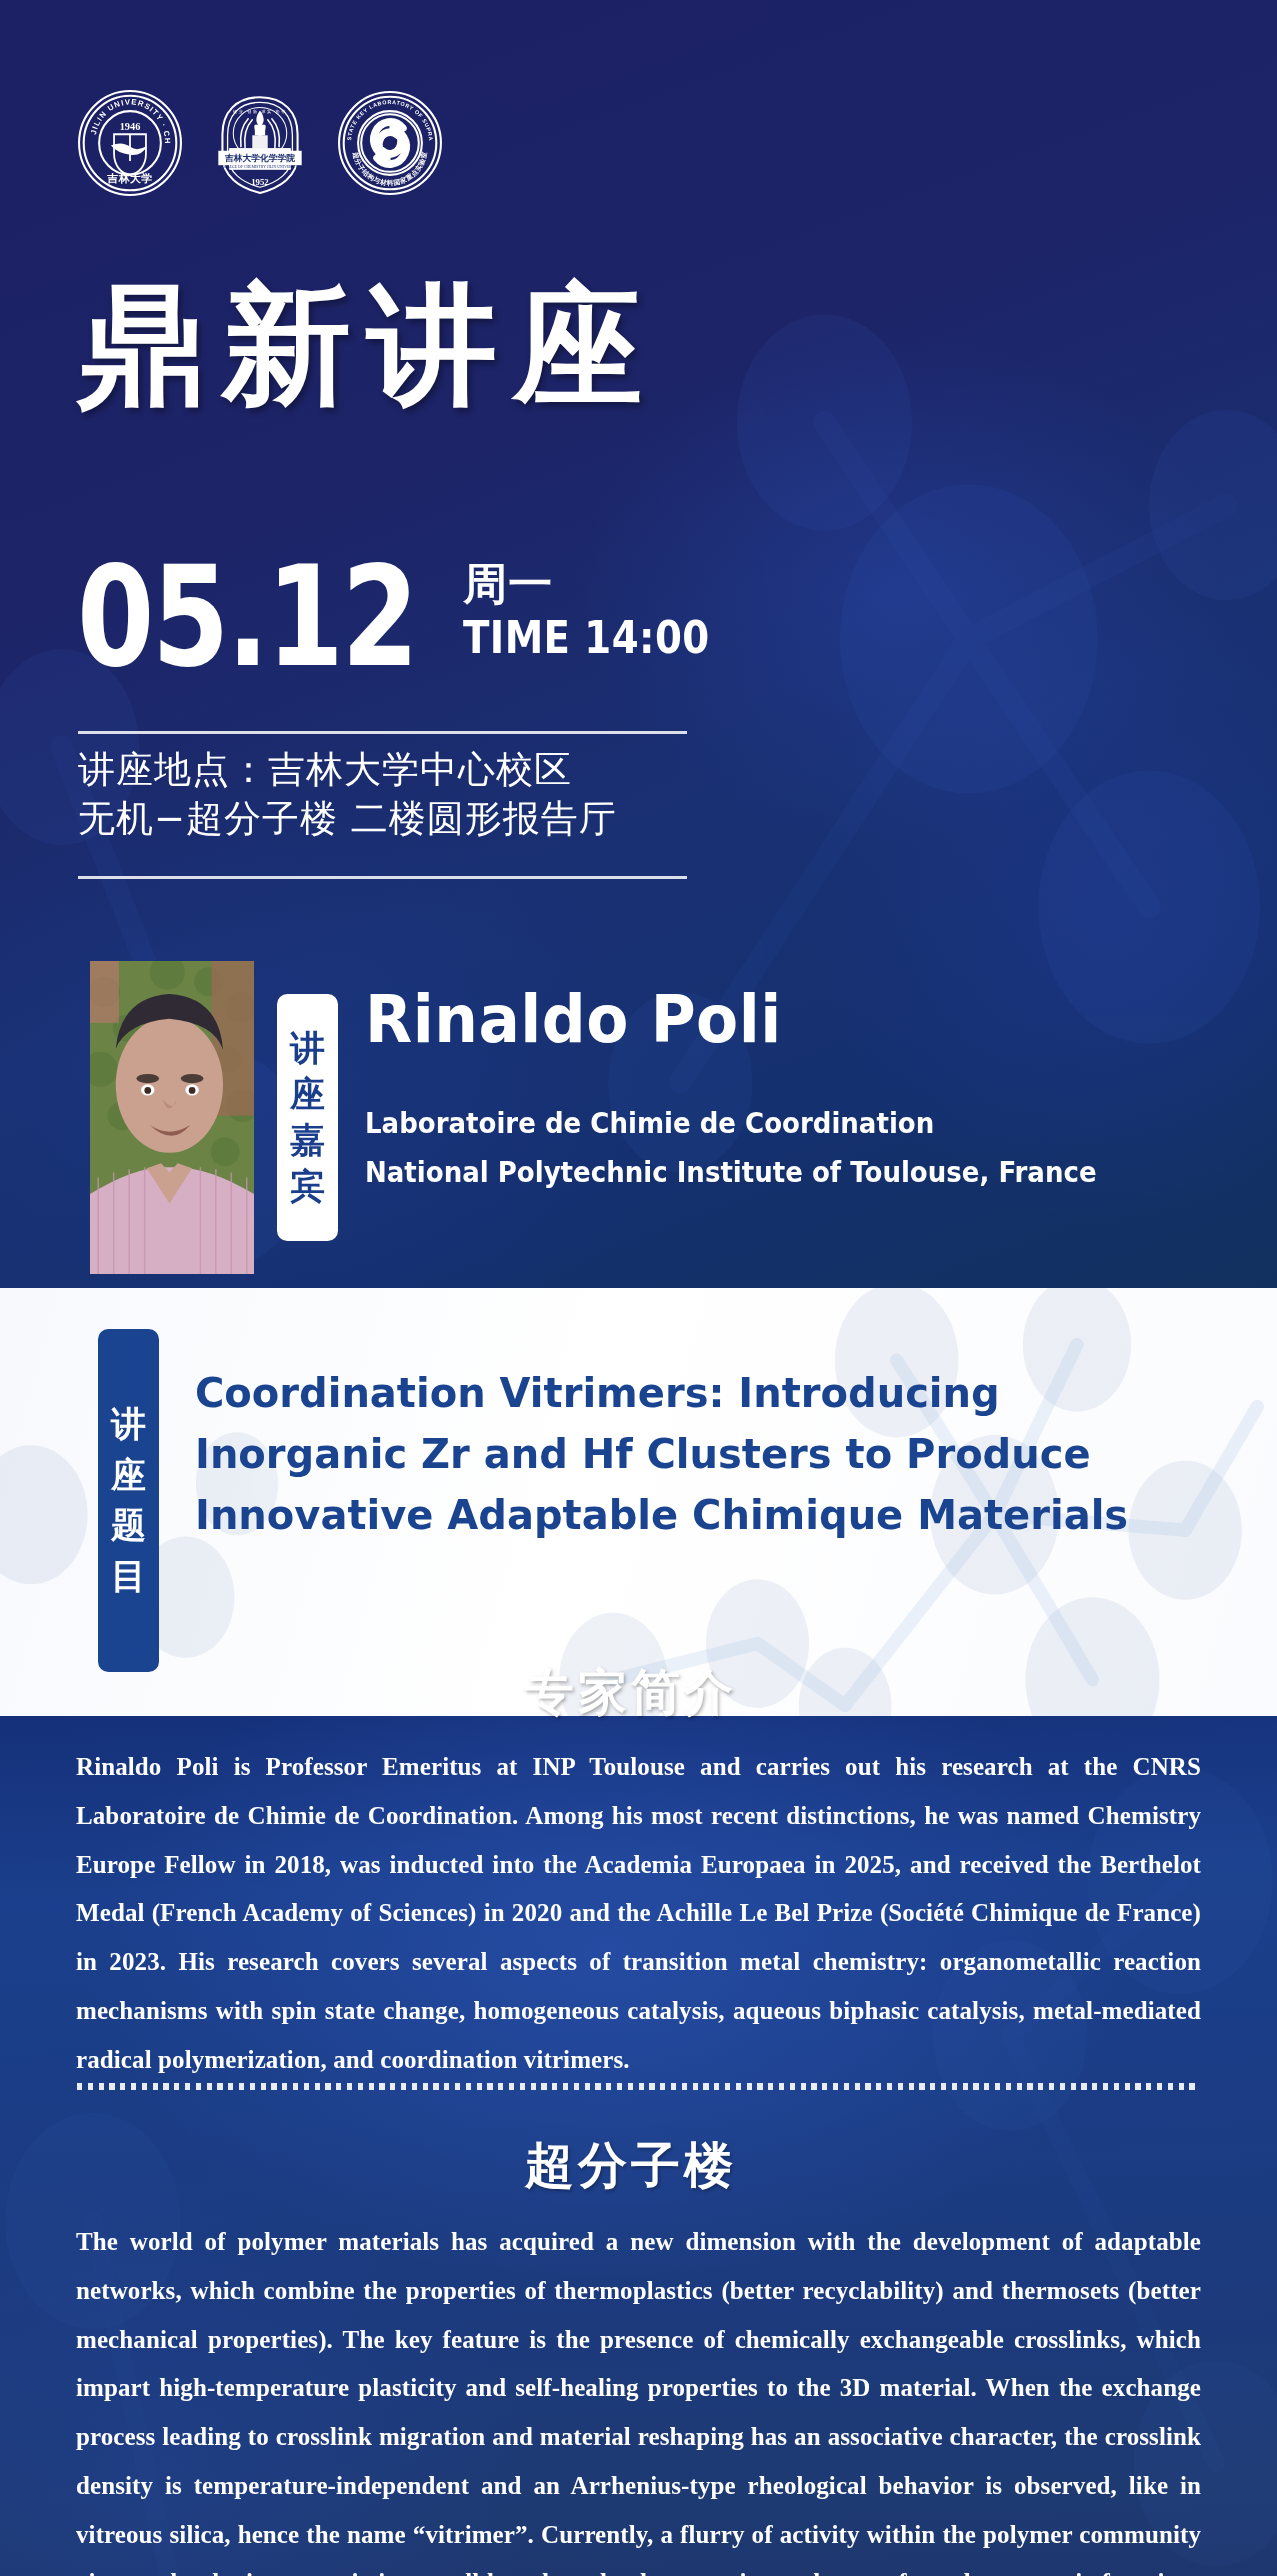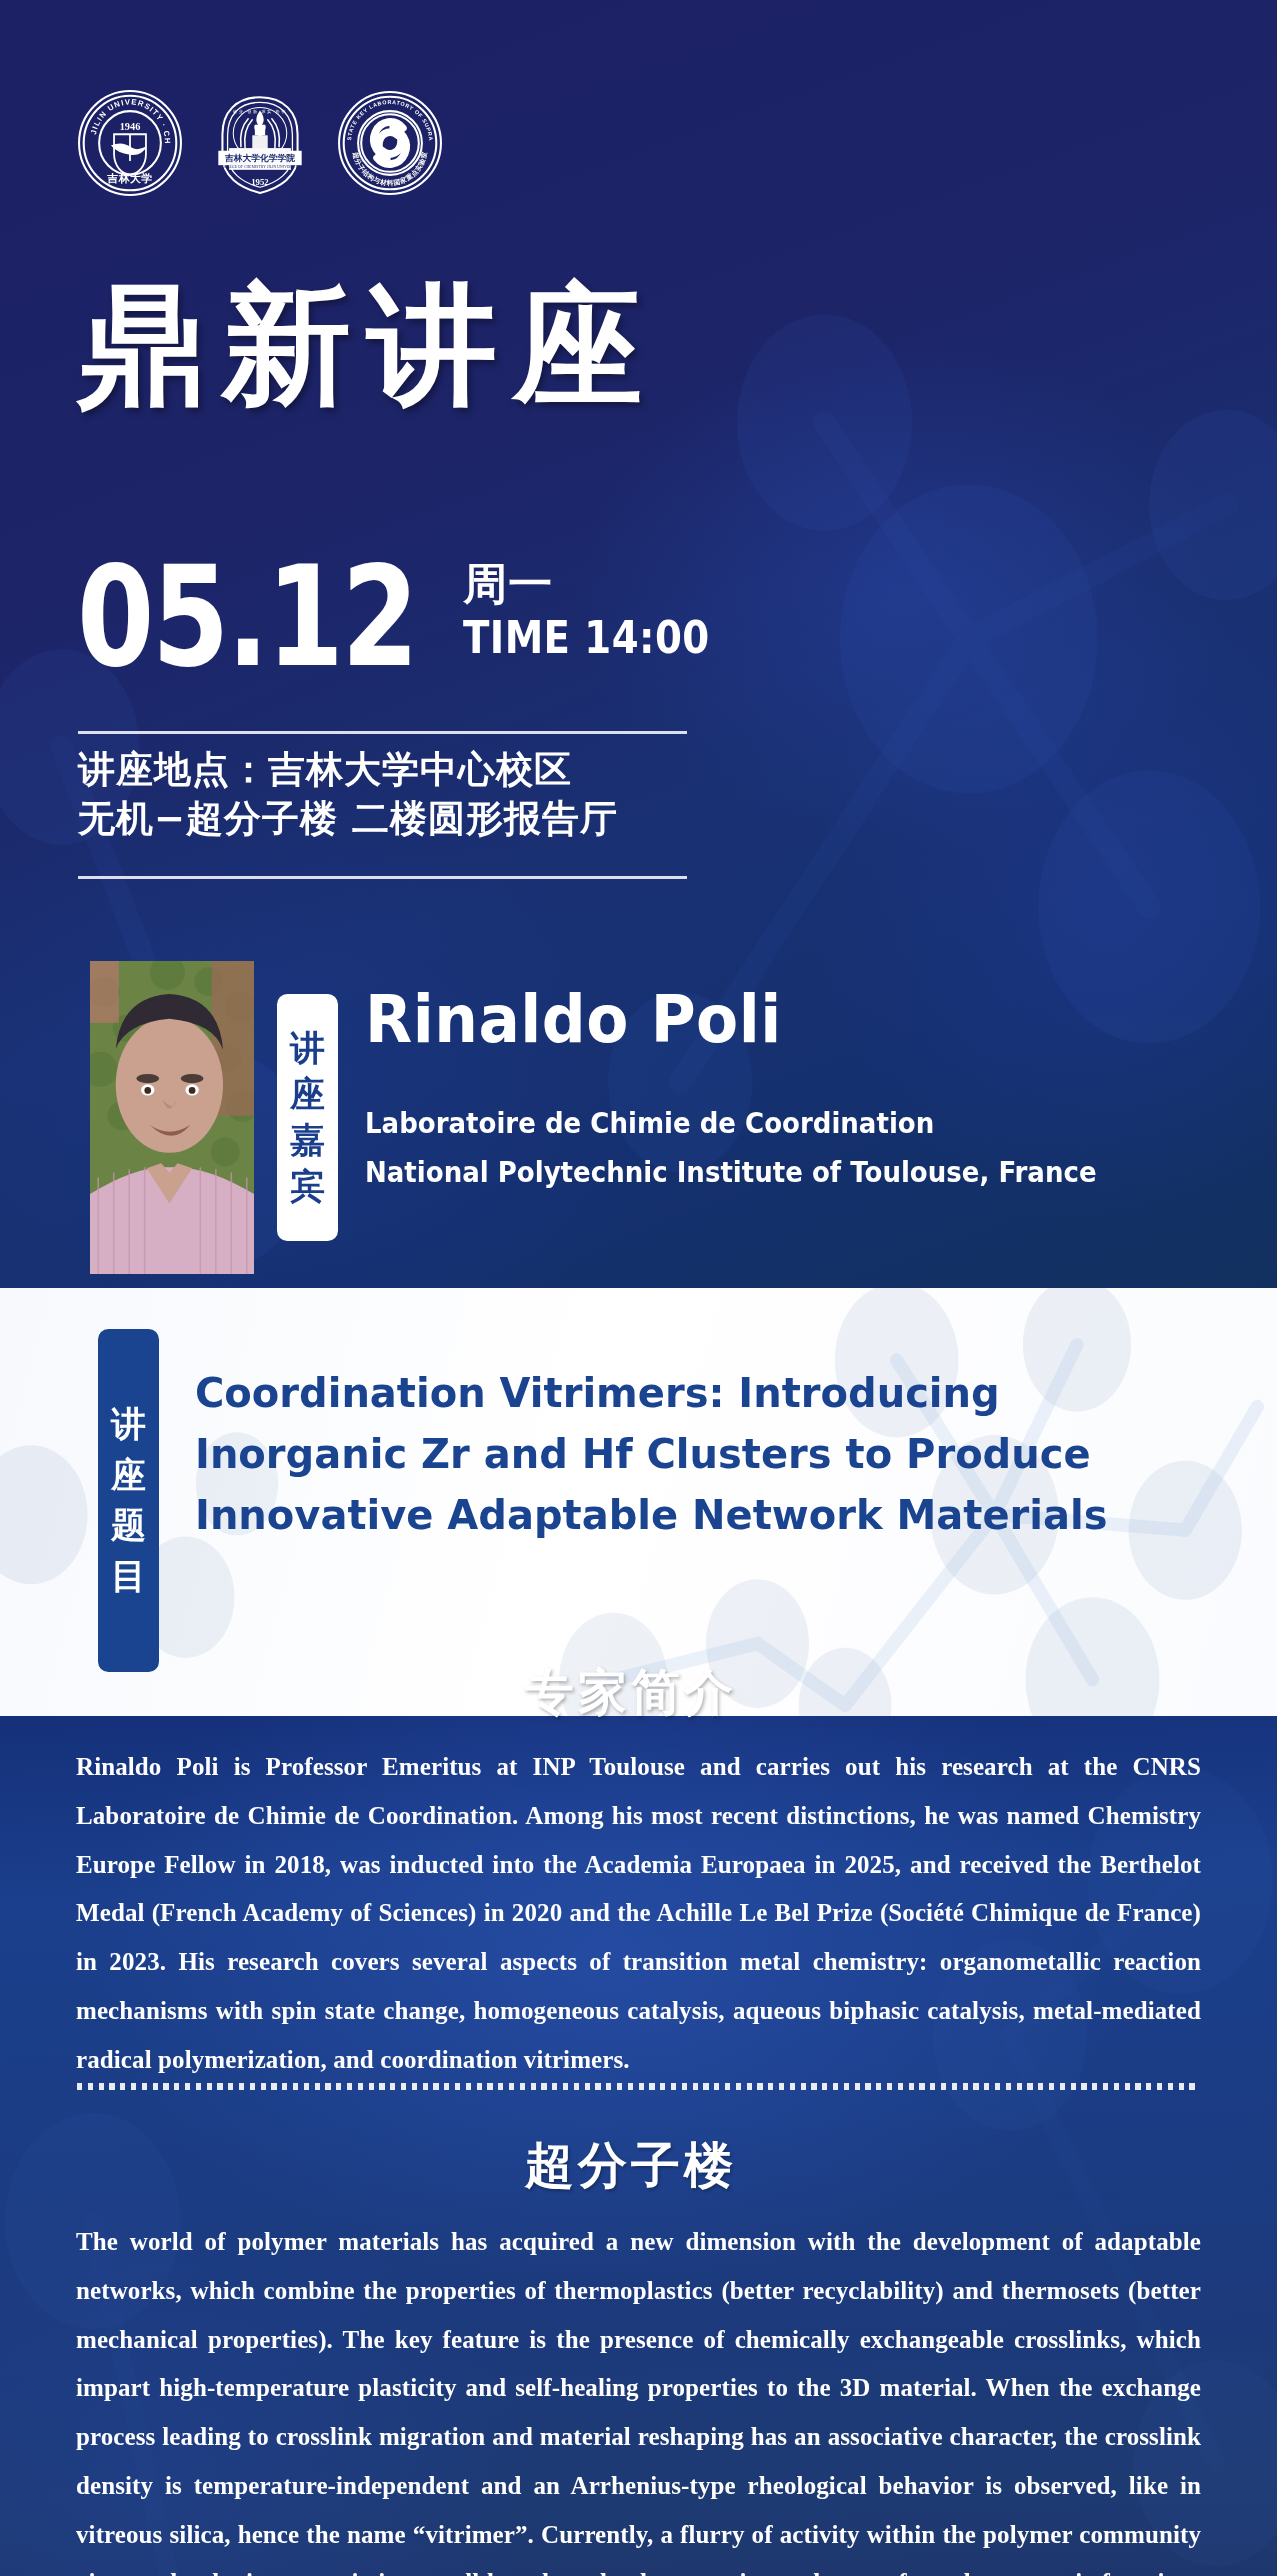--- a/index.html
+++ b/index.html
@@ -64,21 +64,21 @@
     letter-spacing:0.5px; margin-top:4.1px; white-space:nowrap;
   }
 
   .rule{ position:absolute; left:78px; width:609px; height:2.6px; background:rgba(255,255,255,.85); }
   .rule-top{ top:731px; }
   .rule-bot{ top:876px; }
 
   .venue{
     position:absolute; left:78px; top:746px;
     font-family:"DejaVu Sans", sans-serif;
-    font-weight:bold; font-size:37px; color:#fff; line-height:1.32;
+    font-weight:normal; font-size:37px; color:#fff; line-height:1.32;
     letter-spacing:1px;
   }
 
   
   .speaker{ position:absolute; left:90px; top:961px; display:flex; align-items:flex-start; }
   .photo{
     width:164px; height:313px;
     background:
       radial-gradient(ellipse 77px 93px at 48% 36%, #c99d8d 0%, #b88a7b 55%, rgba(180,130,110,0) 72%),
       linear-gradient(180deg,#5d7340 0%,#6f8a4c 25%,#7d9455 45%,#8a5f52 70%,#c9a4b8 86%,#d9b6c8 100%);
@@ -363,21 +363,21 @@
     </g>
   </svg>
 </div>
 
 <div class="topic-badge">
   <span>讲</span>
   <span>座</span>
   <span>题</span>
   <span>目</span>
 </div>
-<div class="topic-text">Coordination Vitrimers: Introducing Inorganic Zr and Hf Clusters to Produce Innovative Adaptable Network Materials</div>
+<div class="topic-text">Coordination Vitrimers: Introducing Inorganic Zr and Hf Clusters to Produce Innovative Adaptable Chimique Materials</div>
 
 <div class="body-sec">
   <svg class="body-mol" viewBox="0 0 2480 2477" preserveAspectRatio="none">
     <g fill="#4a7ad6" opacity="0.22">
       <ellipse cx="2290" cy="320" rx="180" ry="220"></ellipse>
       <ellipse cx="1960" cy="620" rx="150" ry="185"></ellipse>
       <ellipse cx="180" cy="980" rx="170" ry="210"></ellipse>
       <ellipse cx="2360" cy="1450" rx="160" ry="200"></ellipse>
       <ellipse cx="420" cy="2100" rx="150" ry="185"></ellipse>
     </g>

